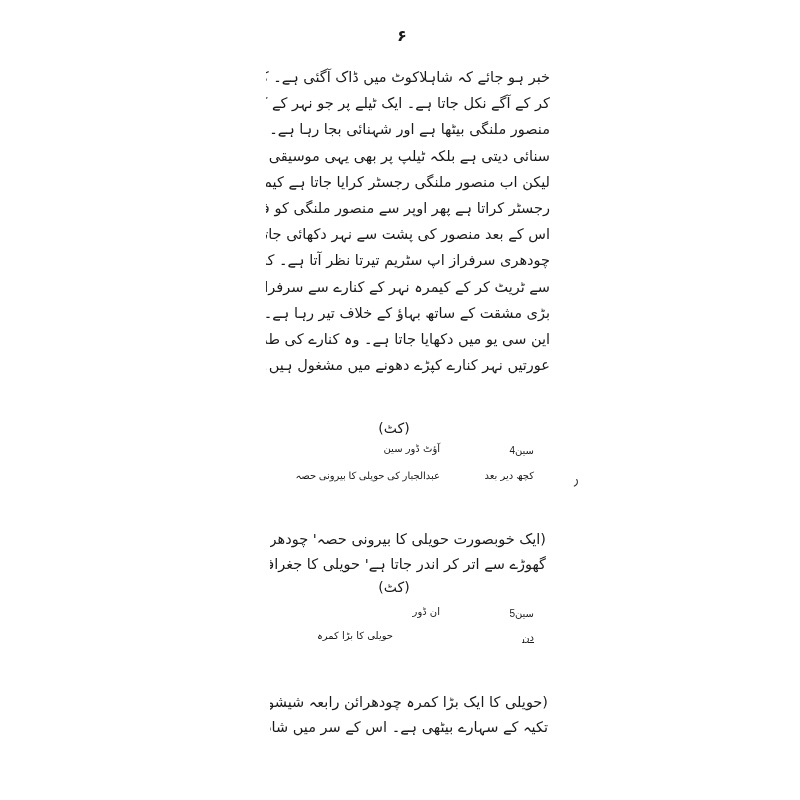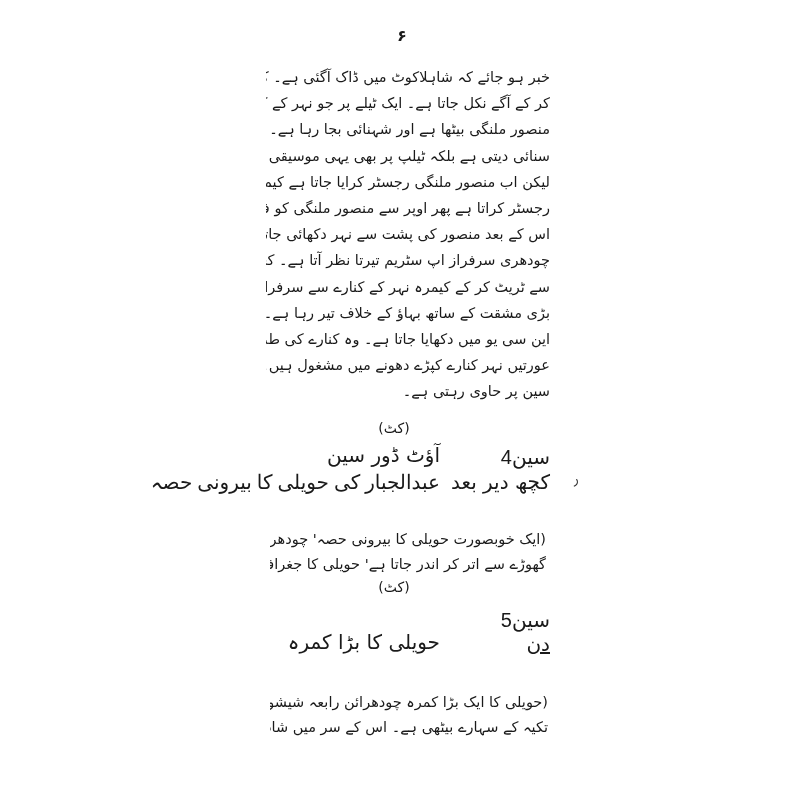--- a/index.html
+++ b/index.html
@@ -59,33 +59,33 @@
       width: 800px;
       text-align: center;
       direction: rtl;
       font-size: 14px;
     }
     #cut1 { top: 420px; left: -6px; }
     #cut2 { top: 579px; left: -6px; }
     .scene-row {
       position: absolute;
       direction: rtl;
-      font-size: 20px;
+      font-size: 10px;
       white-space: nowrap;
     }
-    .scene-right { left: 470px; width: 80px; text-align: right; }
+    .scene-right { left: 454px; width: 80px; text-align: right; }
     .scene-left { left: 270px; width: 170px; text-align: right; }
     #s4-label-r { top: 445px; }
     #s4-label-l { top: 443px; }
     #s4-time-r { top: 470px; }
     #s4-loc-l { top: 470px; font-family: Liberation Serif, serif; }
     #s5-label-r { top: 608px; }
     #s5-label-l { top: 606px; }
     #s5-time-r { top: 632px; text-decoration: underline; }
-    #s5-loc-l { top: 630px; }
+    #s5-loc-l { top: 630px; text-align: center; }
     .mark {
       position: absolute;
       top: 472px;
       left: 572px;
       font-size: 12px;
       color: #333;
       transform: rotate(-20deg);
     }
     #para2 { top: 527px; left: 270px; width: 276px; line-height: 25px; }
     #para3 { top: 690px; left: 270px; width: 278px; line-height: 25px; }
@@ -104,21 +104,20 @@
     <span class="line">منصور ملنگی بیٹھا ہے اور شہنائی بجا رہا ہے۔ یہ شہنائی شروع سین سے</span>
     <span class="line">سنائی دیتی ہے بلکہ ٹیلپ پر بھی یہی موسیقی تھیم کے طور پر چلتی ہے'</span>
     <span class="line">لیکن اب منصور ملنگی رجسٹر کرایا جاتا ہے کیمرہ پہلے ٹیلے کو فاصلے سے</span>
     <span class="line">رجسٹر کراتا ہے پھر اوپر سے منصور ملنگی کو فل میں ٹریٹ کرتا ہے۔</span>
     <span class="line">اس کے بعد منصور کی پشت سے نہر دکھائی جاتی ہے۔ نہر میں</span>
     <span class="line">چودھری سرفراز اپ سٹریم تیرتا نظر آتا ہے۔ کچھ لمحہ سرفراز کو فاصلے</span>
     <span class="line">سے ٹریٹ کر کے کیمرہ نہر کے کنارے سے سرفراز کو دکھاتا ہے۔ وہ</span>
     <span class="line">بڑی مشقت کے ساتھ بہاؤ کے خلاف تیر رہا ہے۔ کچھ دیر بعد اسے</span>
     <span class="line">این سی یو میں دکھایا جاتا ہے۔ وہ کنارے کی طرف دیکھتا ہے۔ یہاں</span>
     <span class="line">عورتیں نہر کنارے کپڑے دھونے میں مشغول ہیں۔ شہنائی سارے</span>
-    <span class="line last">سین پر حاوی رہتی ہے۔</span>
   </div>
 
   <div class="cut" id="cut1">(کٹ)</div>
 
   <div class="scene-row scene-right" id="s4-label-r">
     <span>سین</span><span class="num">4</span>
   </div>
   <div class="scene-row scene-left" id="s4-label-l">آؤٹ ڈور سین</div>
   <div class="scene-row scene-right" id="s4-time-r">کچھ دیر بعد</div>
   <div class="scene-row scene-left" id="s4-loc-l">عبدالجبار کی حویلی کا بیرونی حصہ</div>
@@ -127,20 +126,21 @@
   <div class="block" id="para2">
     <span class="line">(ایک خوبصورت حویلی کا بیرونی حصہ' چودھری سرفراز کالے</span>
     <span class="line last">گھوڑے سے اتر کر اندر جاتا ہے' حویلی کا جغرافیہ دکھایا جاتا ہے)</span>
   </div>
 
   <div class="cut" id="cut2">(کٹ)</div>
 
   <div class="scene-row scene-right" id="s5-label-r">
     <span>سین</span><span class="num">5</span>
   </div>
+  <div class="scene-row scene-left" id="s5-label-l">ان ڈور</div>
   <div class="scene-row scene-right" id="s5-time-r">دن</div>
   <div class="scene-row scene-left" id="s5-loc-l">حویلی کا بڑا کمرہ</div>
 
   <div class="block" id="para3">
     <span class="line">(حویلی کا ایک بڑا کمرہ چودھرائن رابعہ شیشوں والے پلنگ پر گاؤ</span>
     <span class="line">تکیہ کے سہارے بیٹھی ہے۔ اس کے سر میں شاداں نوکرانی تیل لگا</span>
   </div>
 
 </div>
 

